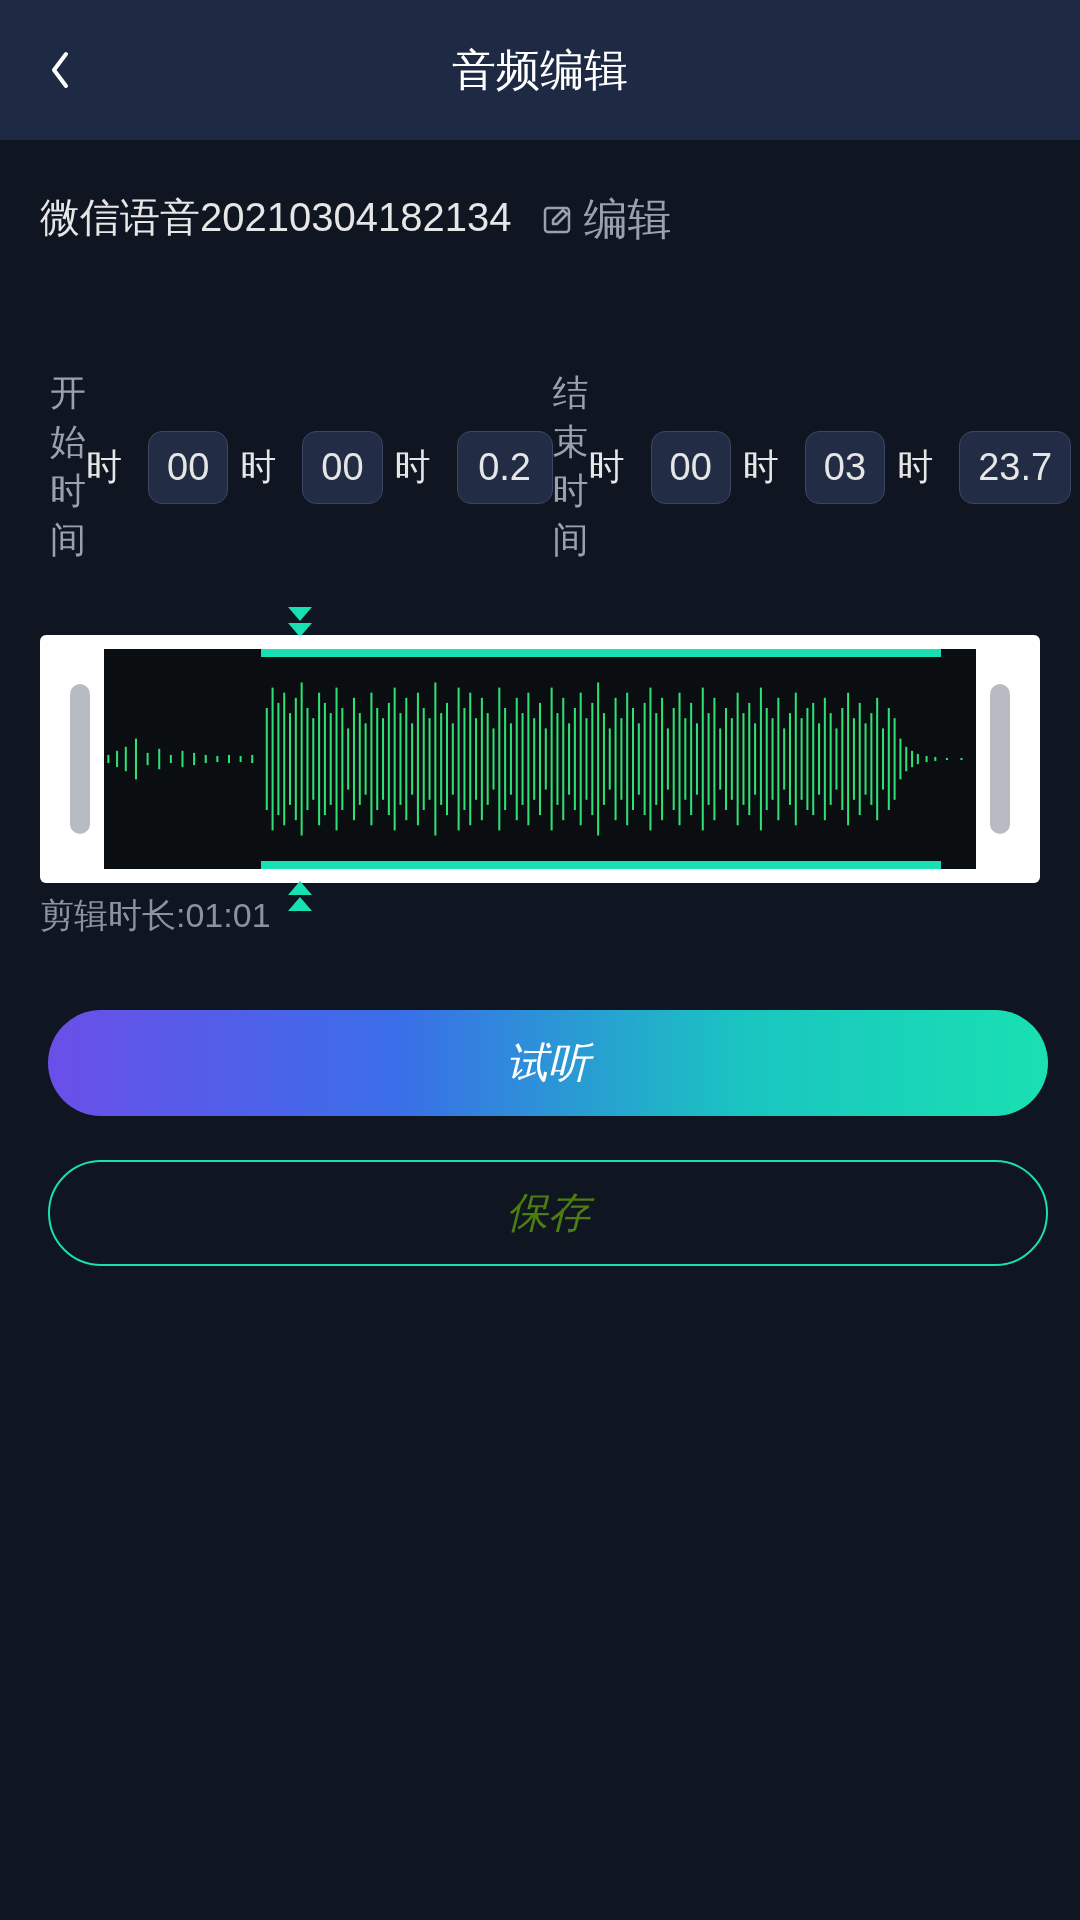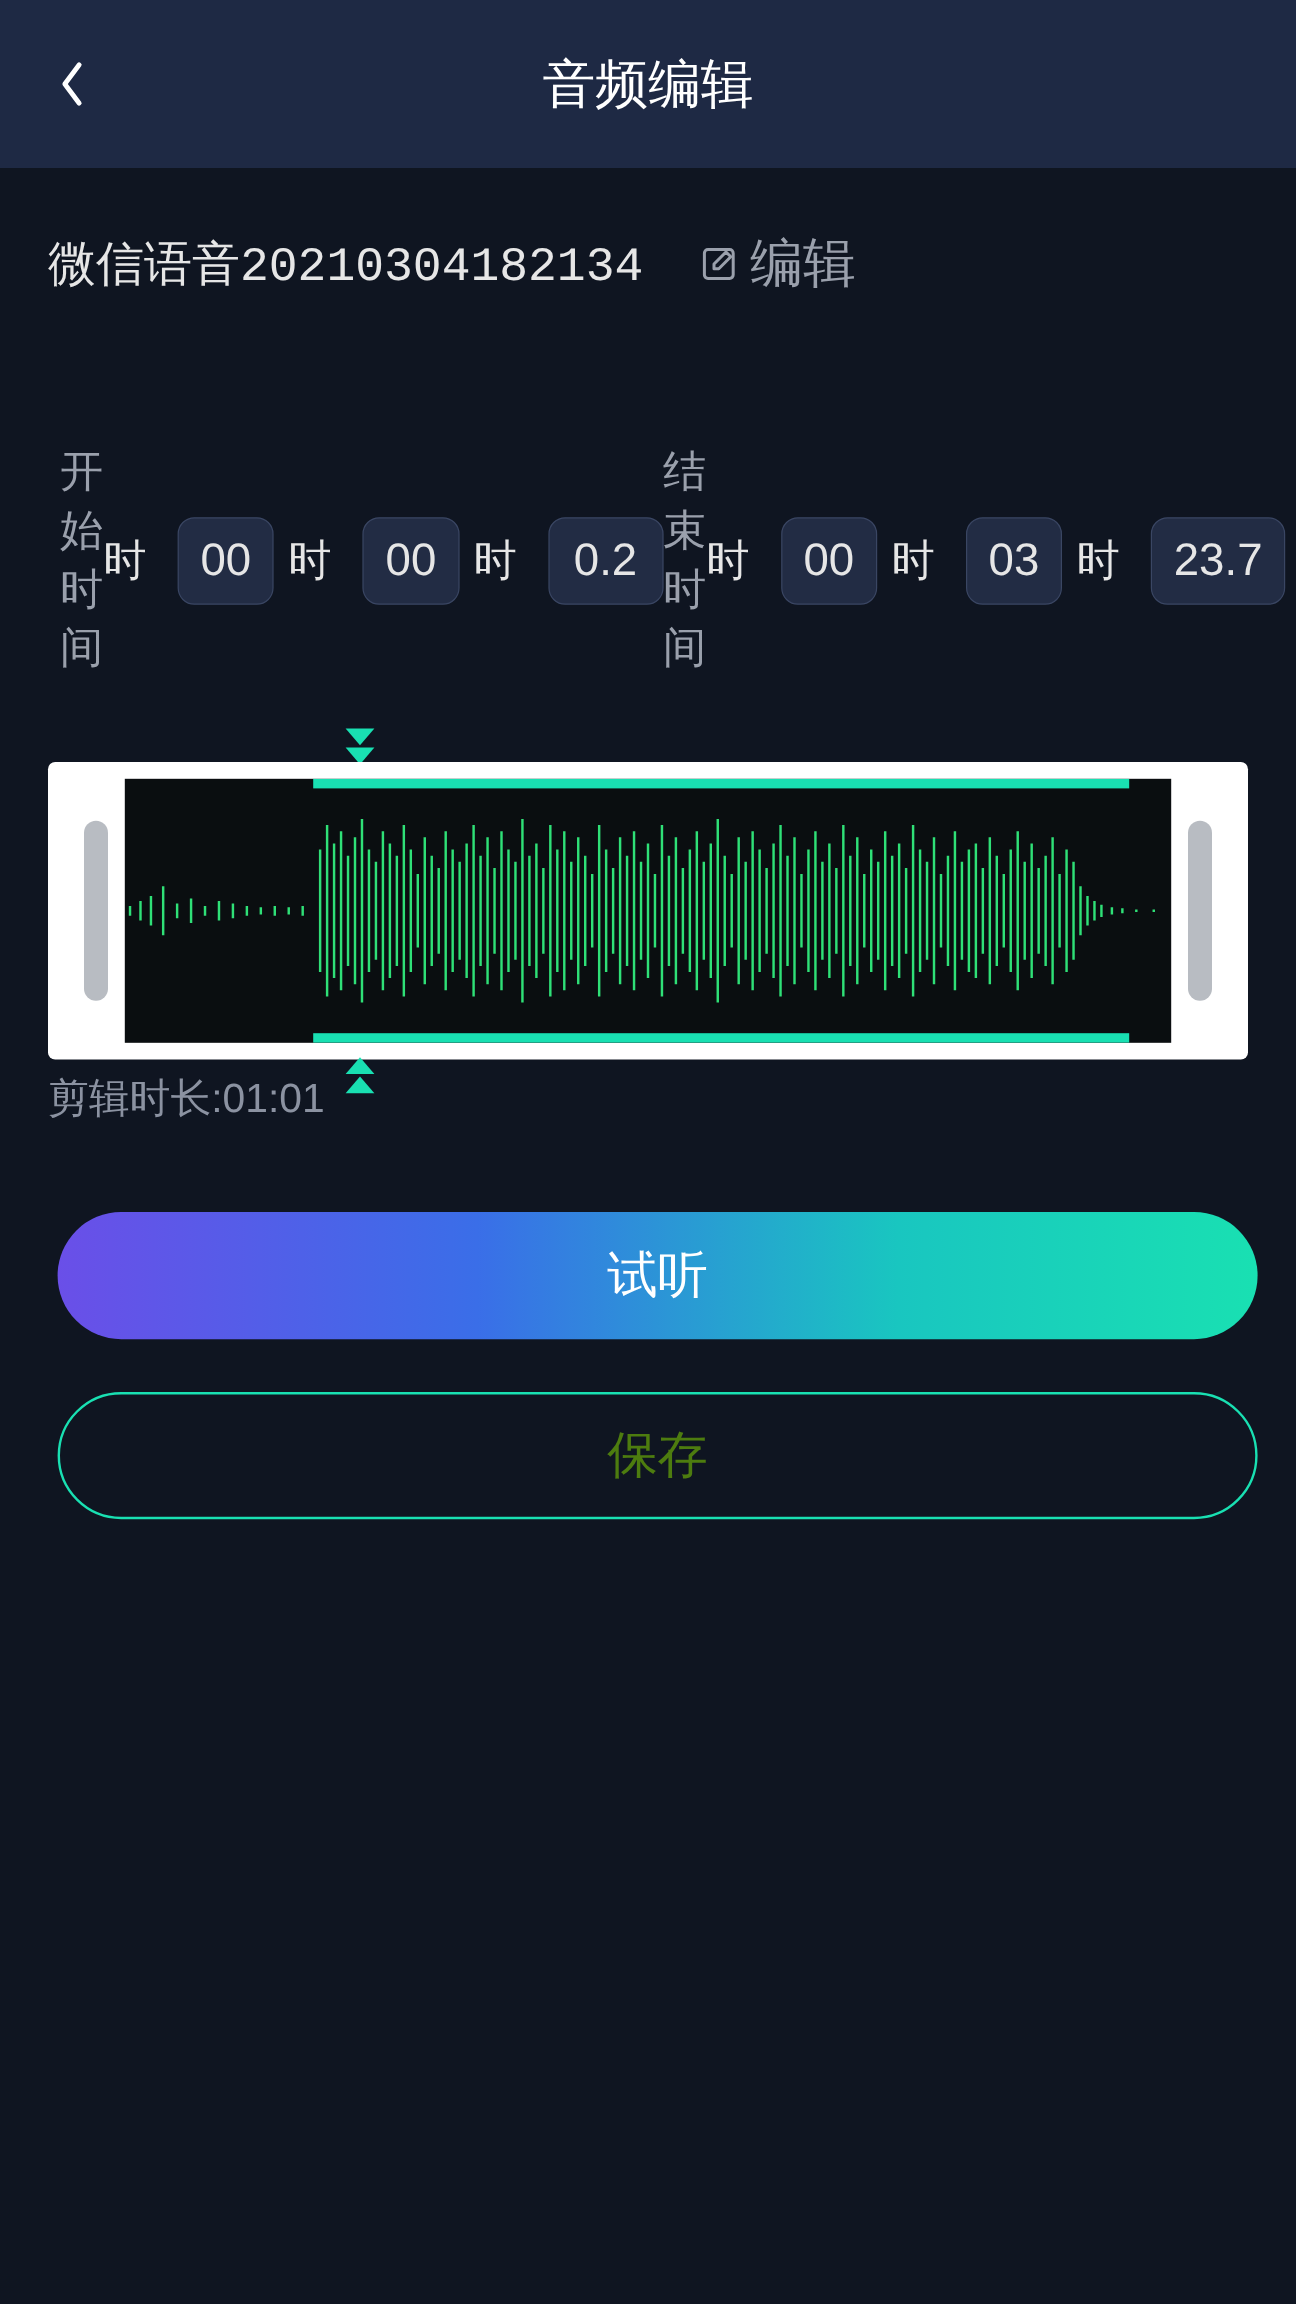--- a/index.html
+++ b/index.html
@@ -35,24 +35,22 @@
   .header-title {
     flex: 1;
     text-align: center;
     font-size: 44px;
     font-weight: 500;
     color: #fff;
   }
   .content { padding: 50px 40px 0 40px; }
   .filename-row {
     display: flex;
-    align-items: center;
-    gap: 47px;
+    gap: 30px;
     margin-bottom: 120px;
-    font-family: Liberation Mono, monospace;
   }
   .filename {
     font-size: 40px;
     color: #e6e6e6;
     font-weight: 400;
   }
   .edit-link {
     display: flex;
     align-items: center;
     gap: 10px;
@@ -166,20 +164,21 @@
   }
   .trim-info {
     font-size: 34px;
     color: #8b92a1;
   }
   .actions {
     position: absolute;
     left: 40px;
     right: 24px;
     top: 1010px;
+    font-style: italic;
   }
   .btn {
     width: 1000px;
     height: 106px;
     border-radius: 53px;
     display: flex;
     align-items: center;
     justify-content: center;
     font-size: 42px;
     cursor: pointer;

